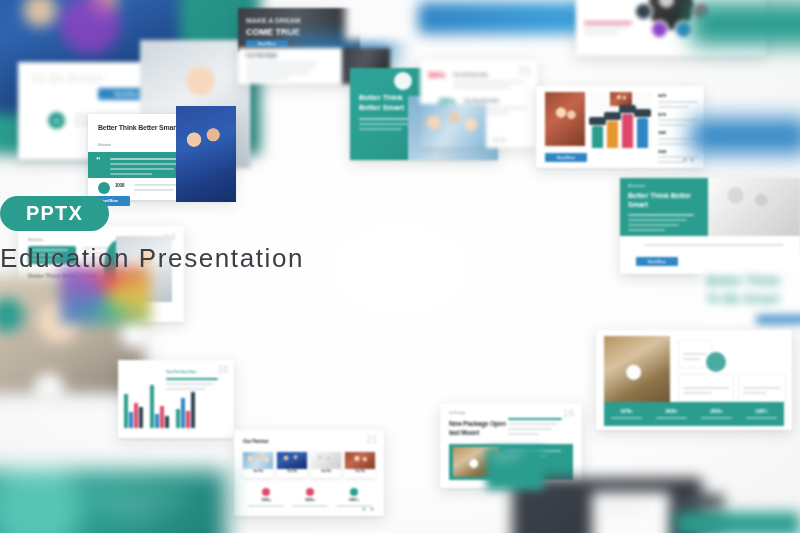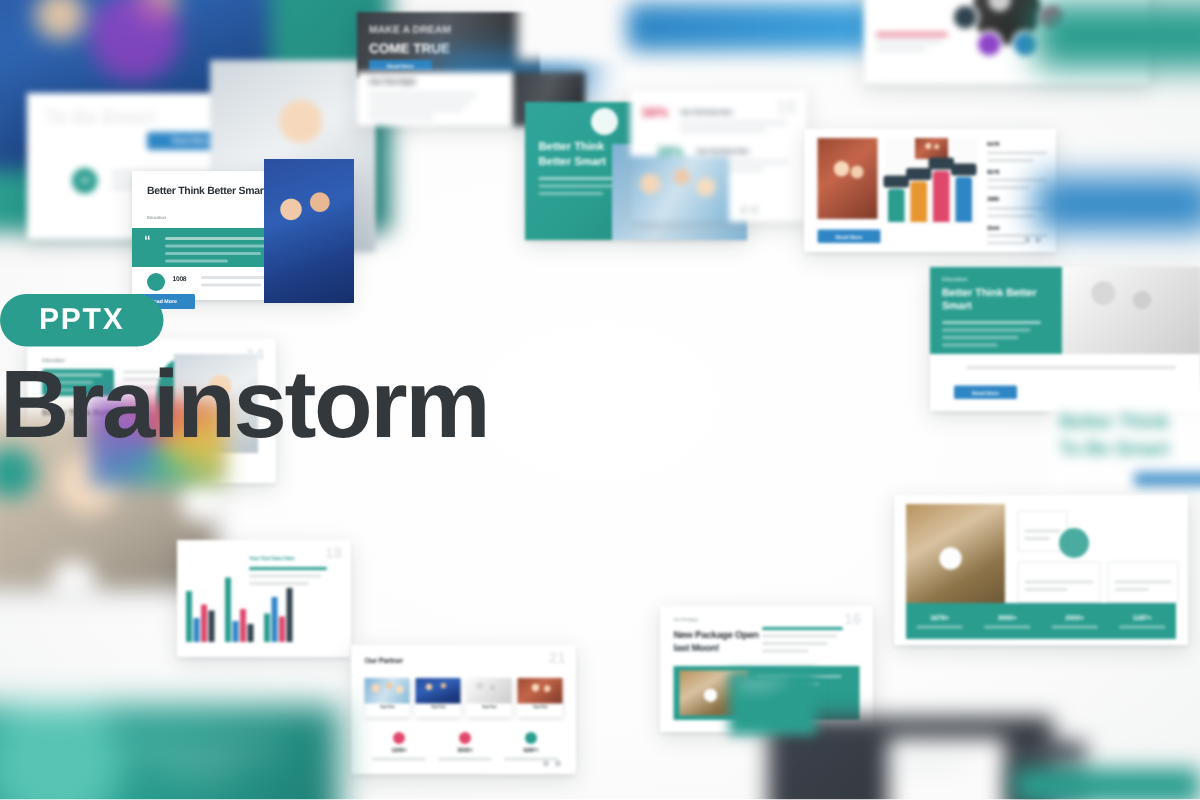--- a/index.html
+++ b/index.html
@@ -479,16 +479,16 @@
       <div class="ln w" style="width:70%"></div>
         <div class="ln s" style="width:50%"></div>
     </div>
   </div>
 
   <div style="position:absolute;left:0;right:0;top:196px;">
     <div style="display:inline-block;background:#2a9d8f;color:#fff;border-radius:20px;
                 padding:7px 26px 8px;font-size:20px;font-weight:bold;letter-spacing:1.2px;line-height:1;">
       <span>PPTX</span>
     </div>
-    <div style="margin-top:4px;font-size:64px;font-weight:bold;color:#33383d;letter-spacing:-1.6px;line-height:1.08;">Brainstorm</div>
+    <div style="margin-top:14px;font-size:26px;font-weight:300;color:#3a4046;letter-spacing:1.6px;line-height:1;">Education Presentation</div>
   </div>
 
 </div>
 
 </body></html>

